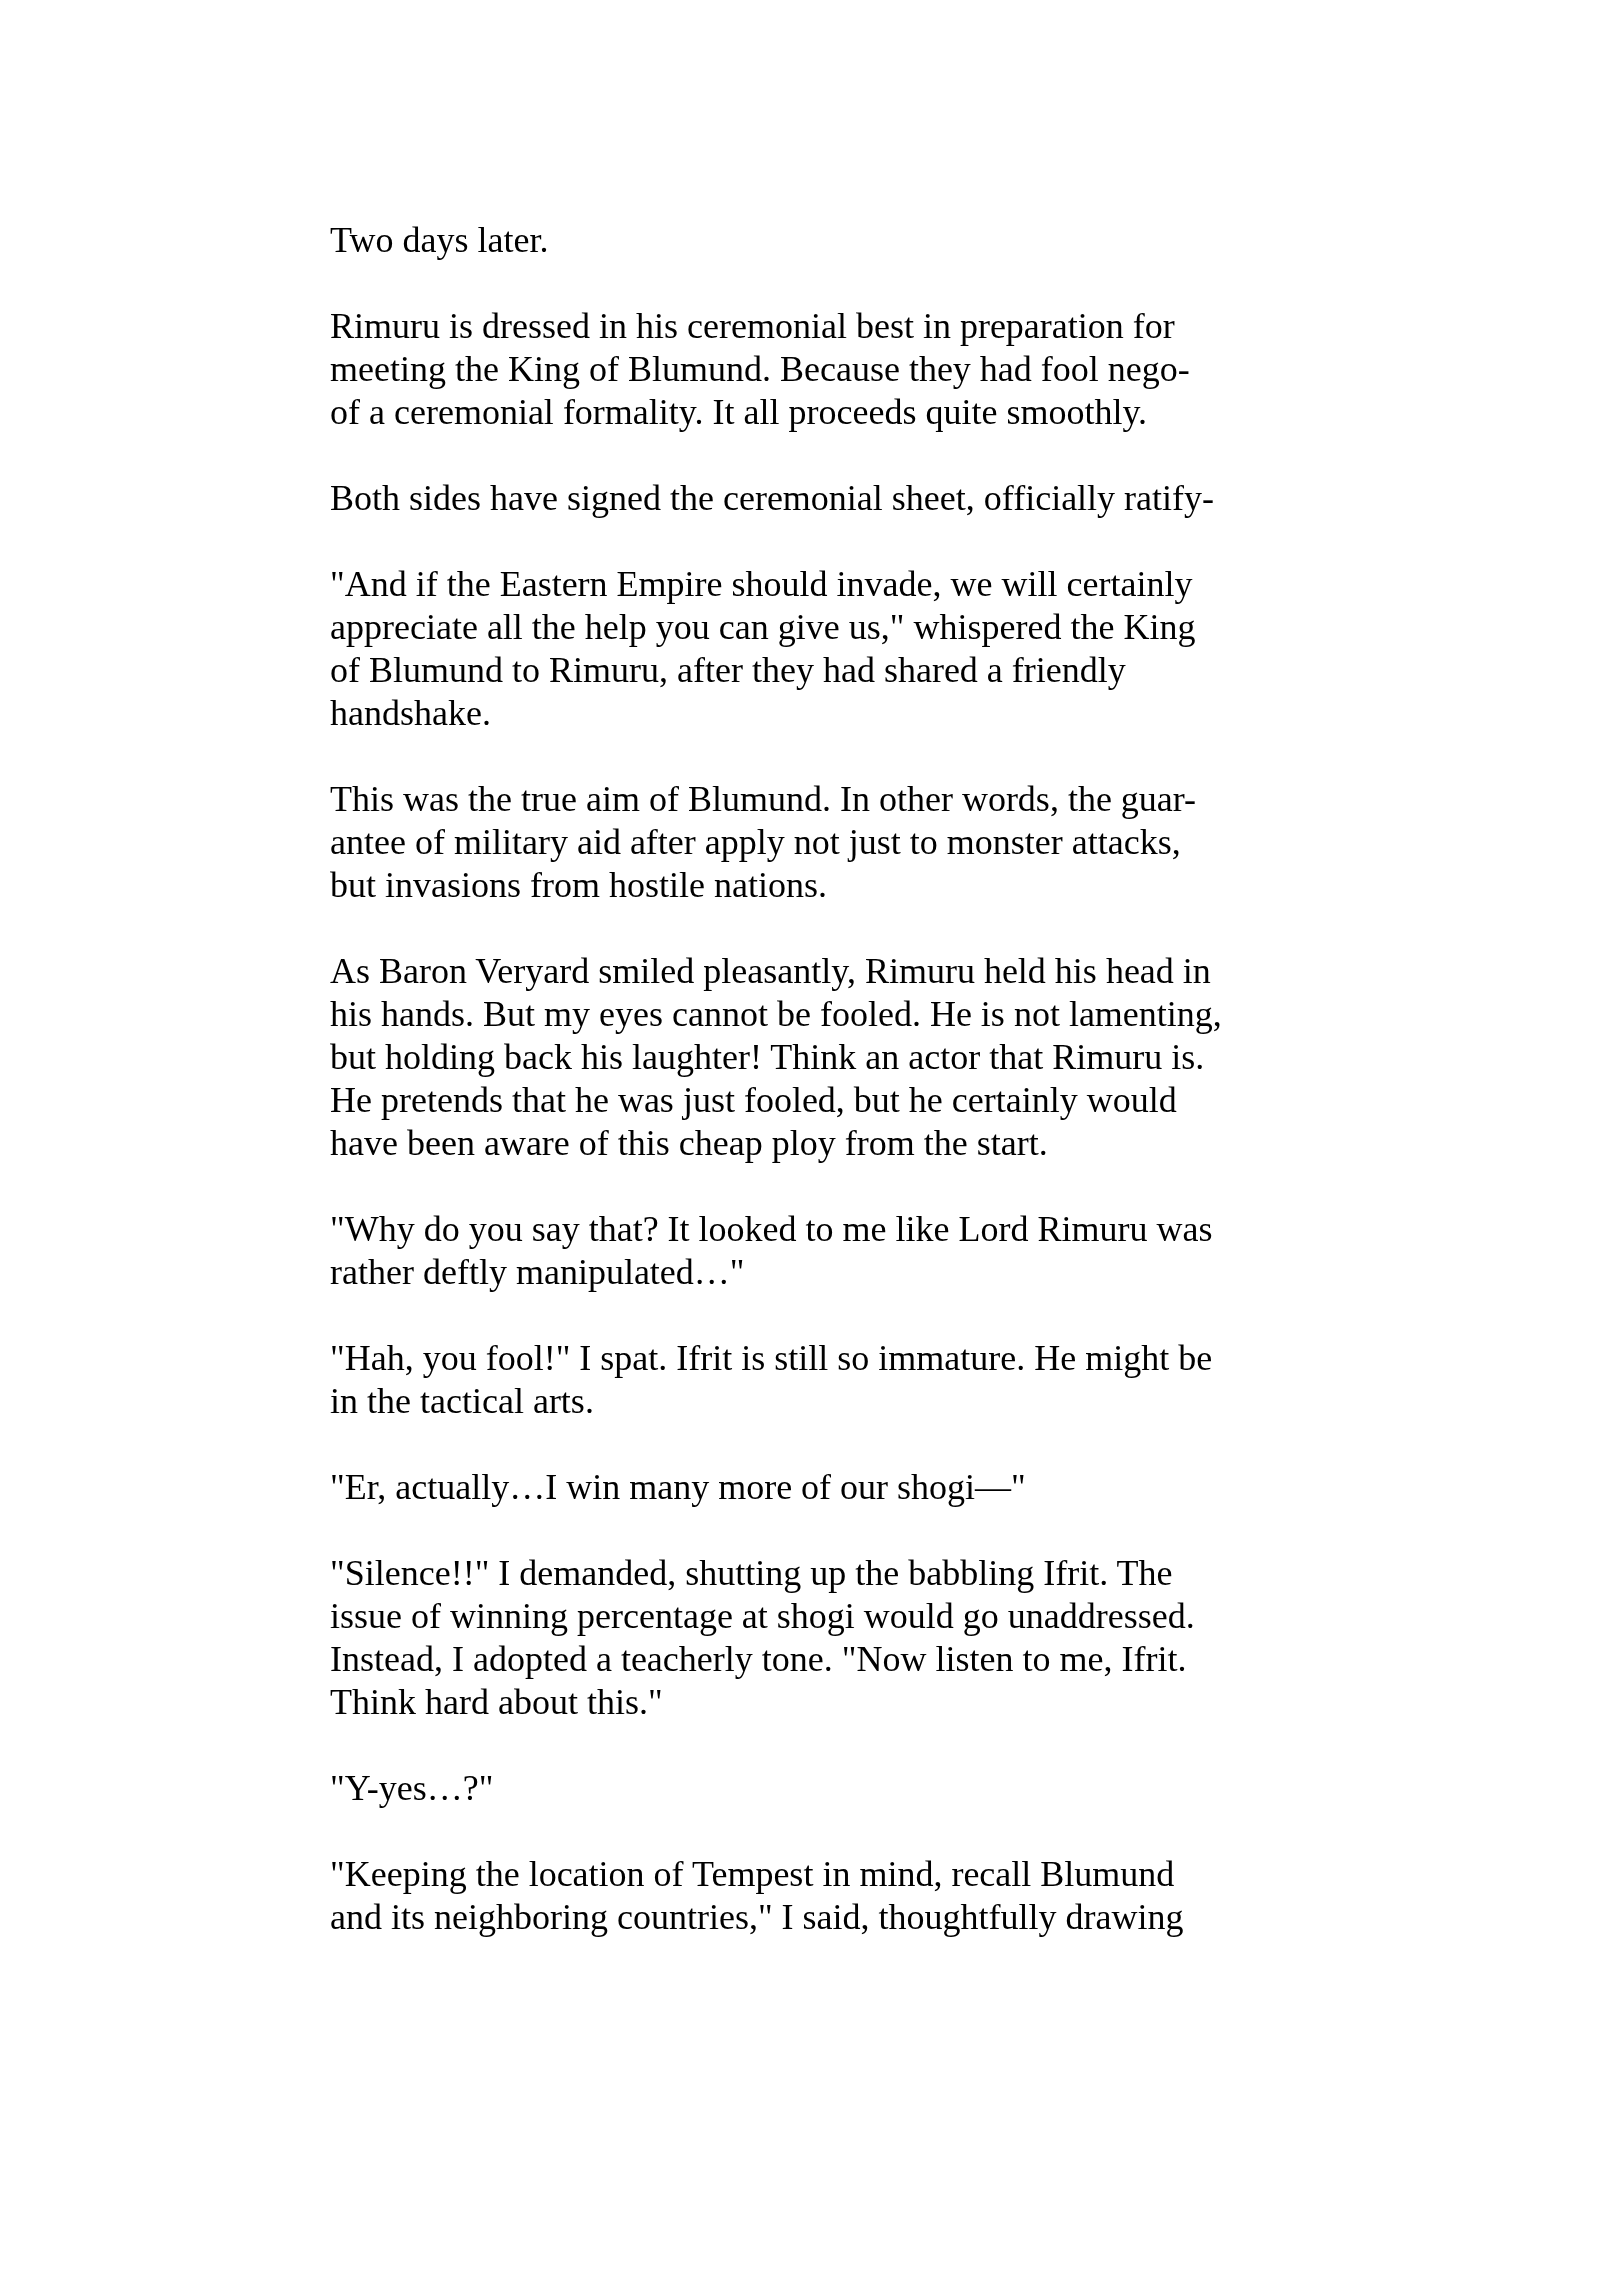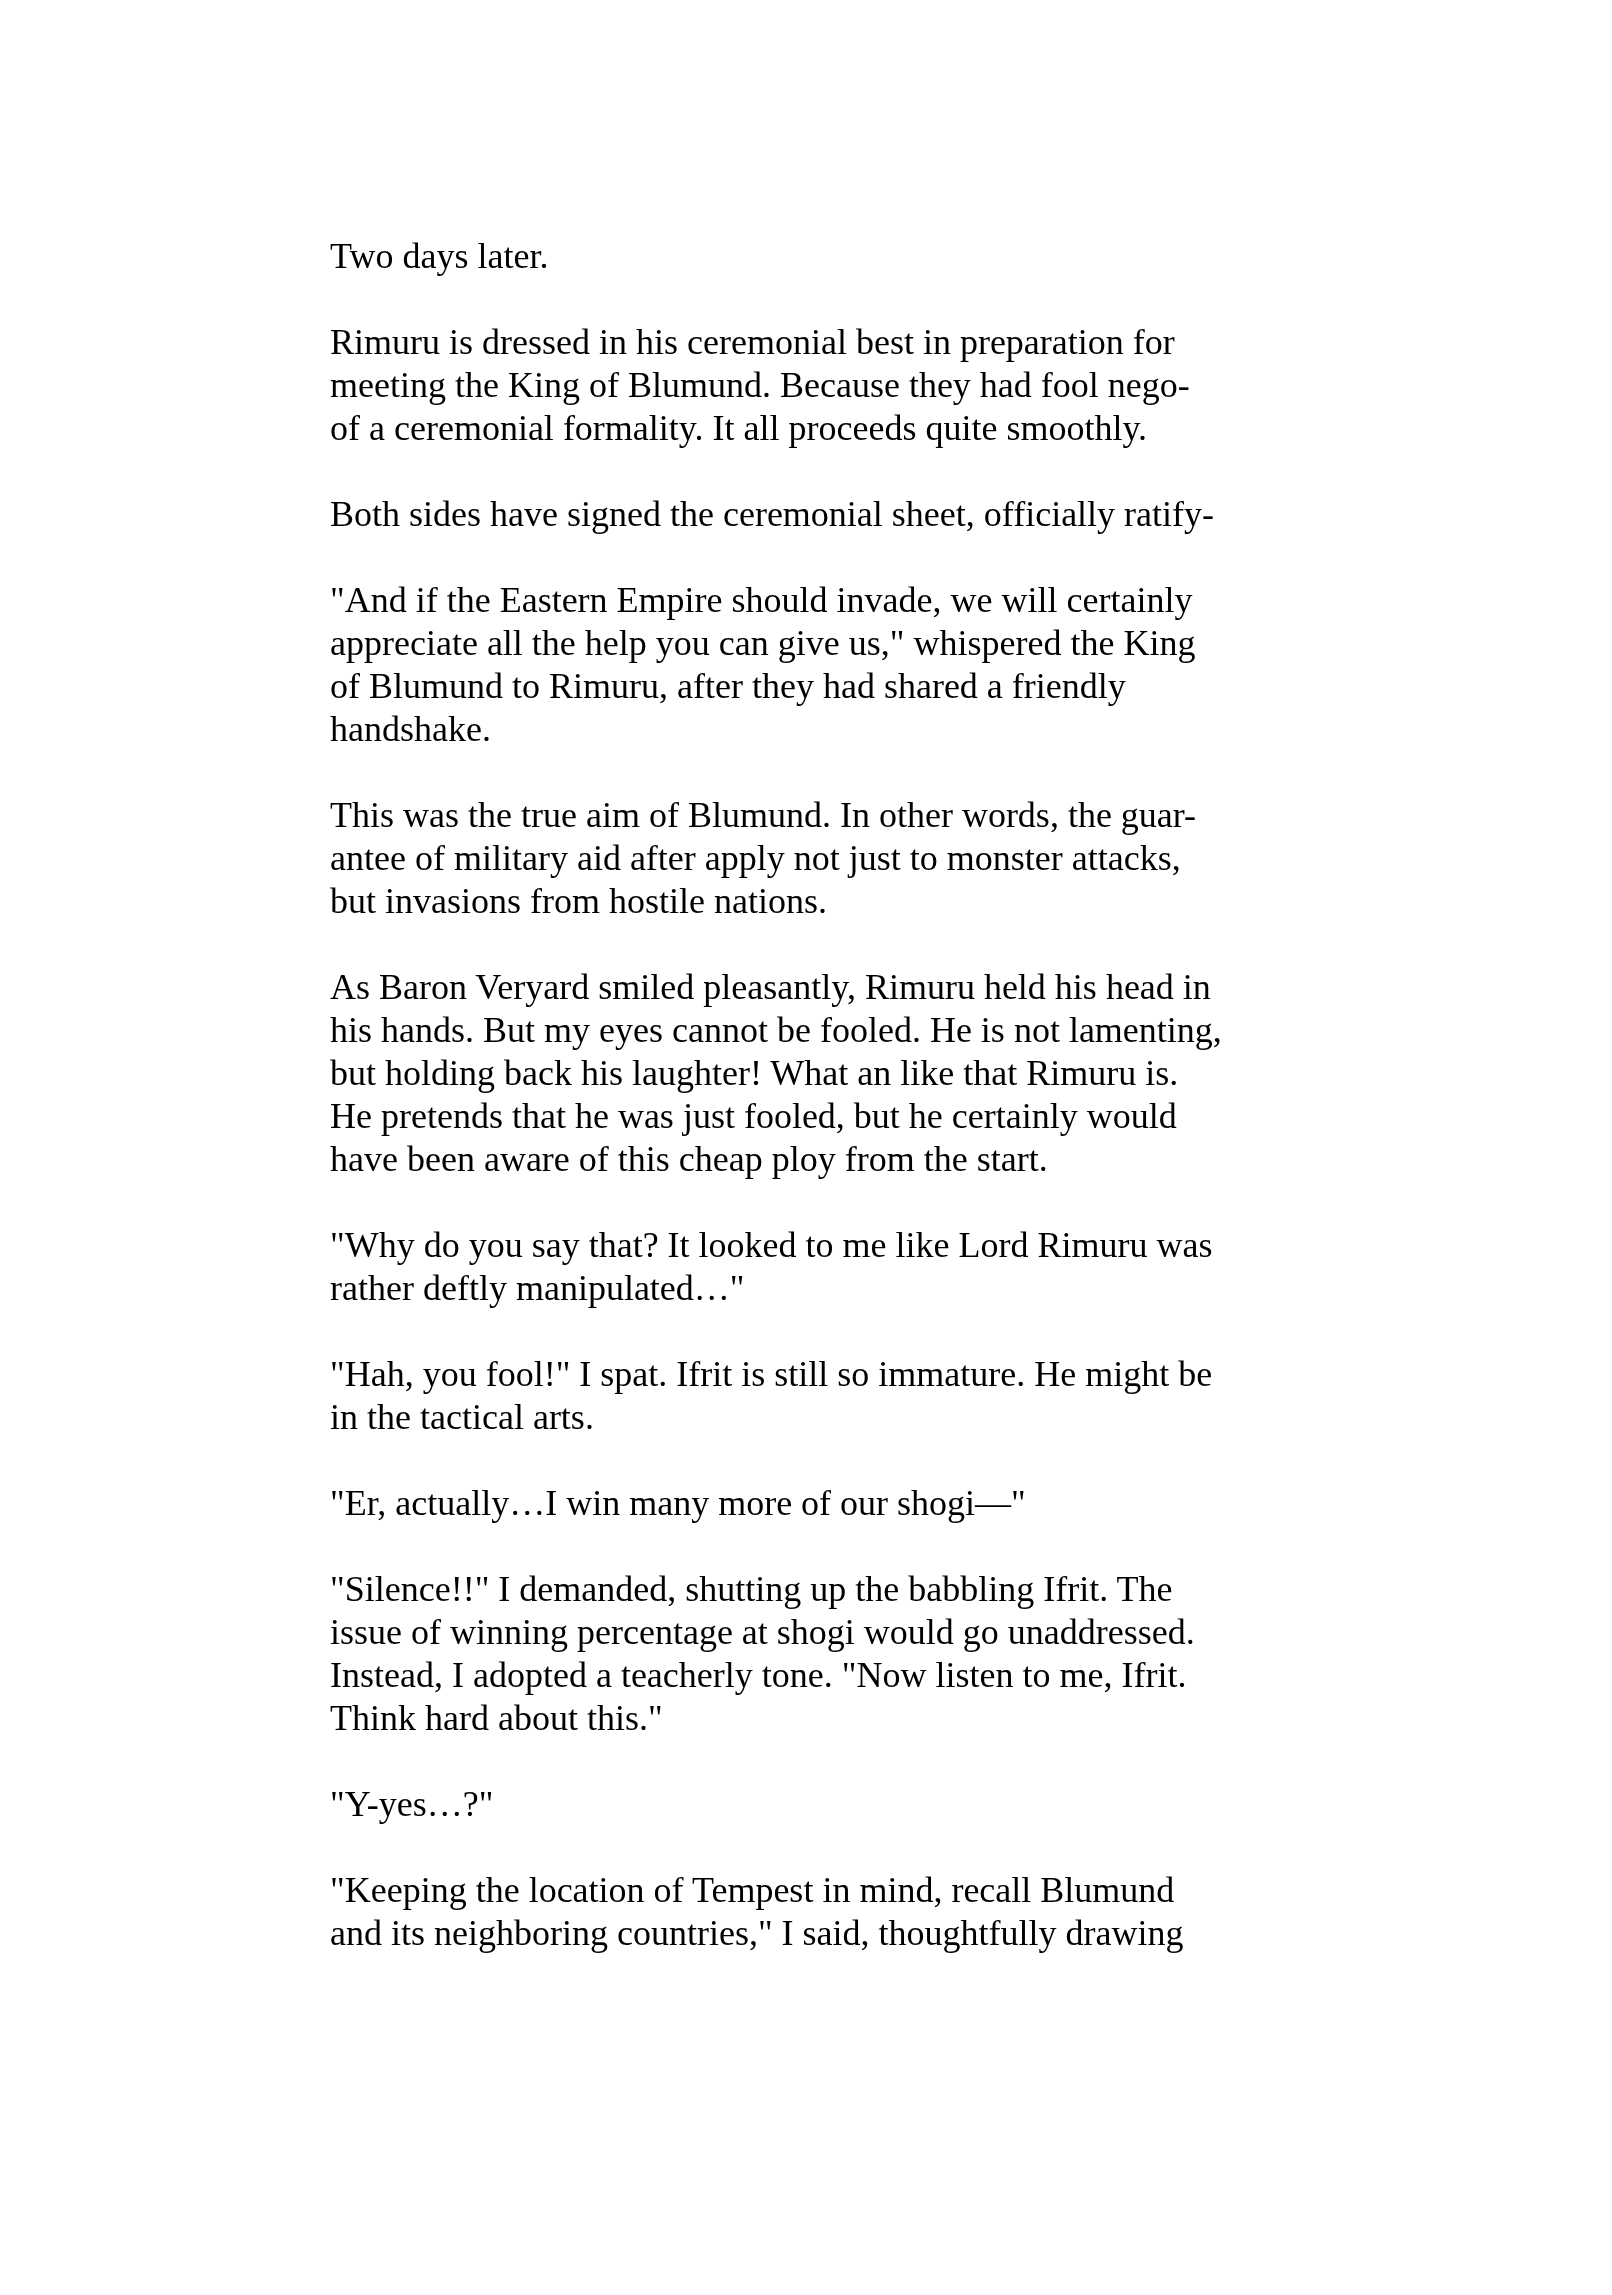--- a/index.html
+++ b/index.html
@@ -9,21 +9,21 @@
   body {
     width: 1612px;
     height: 2295px;
     background: #ffffff;
     position: relative;
     overflow: hidden;
   }
   .book-page {
     position: absolute;
     left: 0;
-    top: 16px;
+    top: 0;
     width: 1612px;
     height: 1723px;
     background: #ffffff;
   }
   .text-block {
     position: absolute;
     left: 330px;
     top: 219px;
     width: 1005px;
     font-family: "Liberation Serif", "DejaVu Serif", serif;
@@ -72,21 +72,21 @@
 
     <div class="paragraph">
       <div class="text-line">This was the true aim of Blumund. In other words, the guar-</div>
       <div class="text-line">antee of military aid after apply not just to monster attacks,</div>
       <div class="text-line">but invasions from hostile nations.</div>
     </div>
 
     <div class="paragraph">
       <div class="text-line">As Baron Veryard smiled pleasantly, Rimuru held his head in</div>
       <div class="text-line">his hands. But my eyes cannot be fooled. He is not lamenting,</div>
-      <div class="text-line">but holding back his laughter! What an like that Rimuru is.</div>
+      <div class="text-line">but holding back his laughter! Think an actor that Rimuru is.</div>
       <div class="text-line">He pretends that he was just fooled, but he certainly would</div>
       <div class="text-line">have been aware of this cheap ploy from the start.</div>
     </div>
 
     <div class="paragraph">
       <div class="text-line">"Why do you say that? It looked to me like Lord Rimuru was</div>
       <div class="text-line">rather deftly manipulated…"</div>
     </div>
 
     <div class="paragraph">

